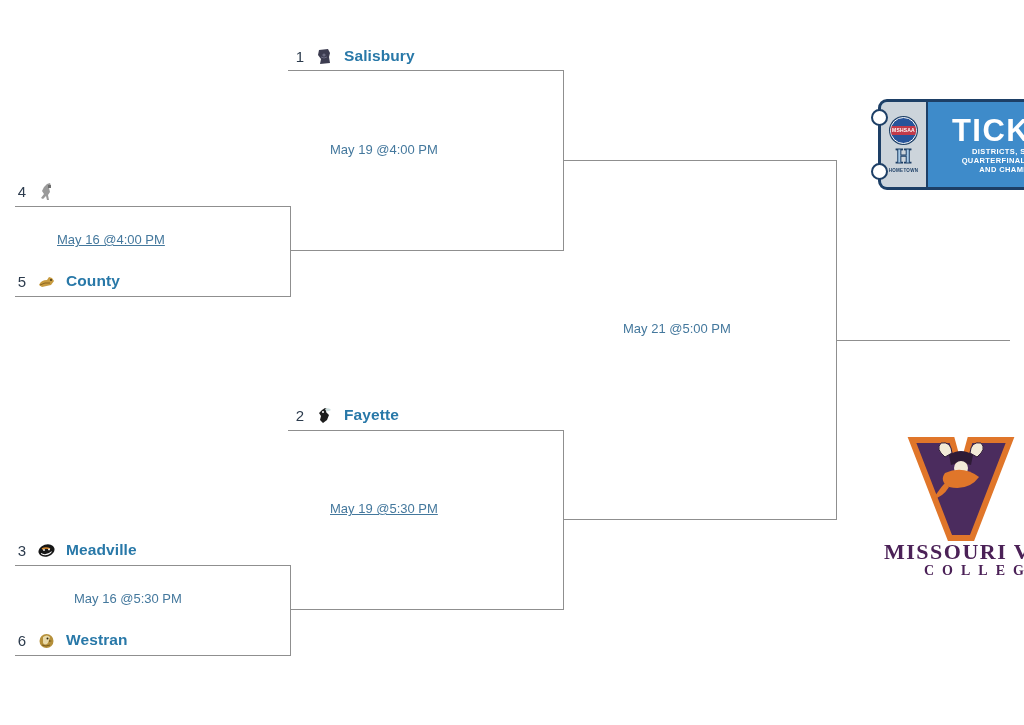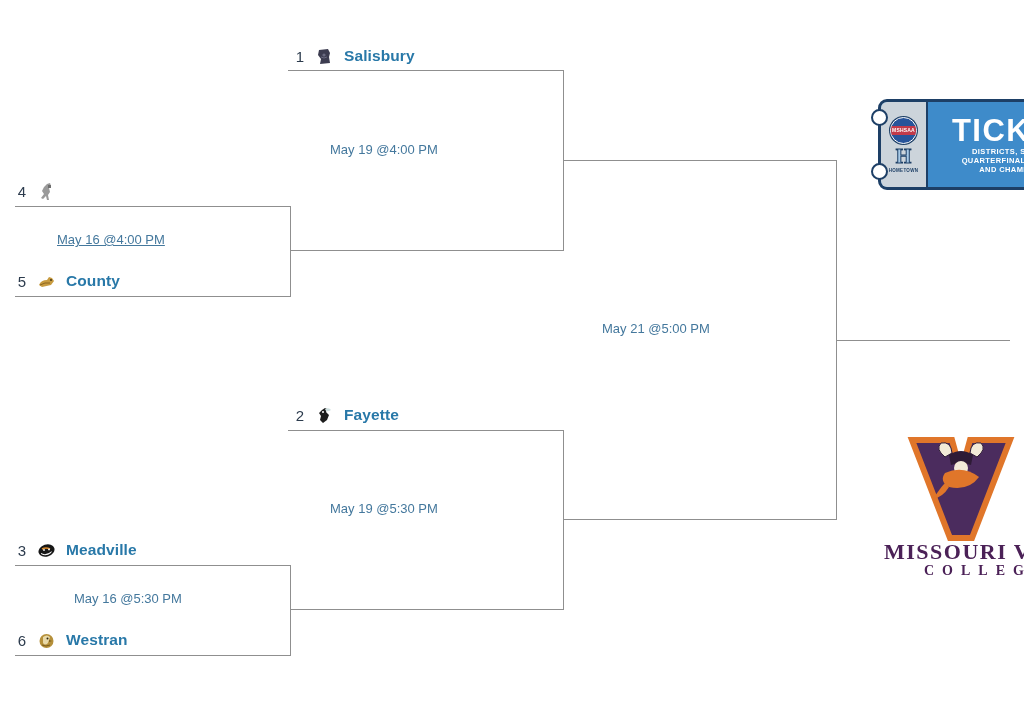--- a/index.html
+++ b/index.html
@@ -156,22 +156,22 @@
         <circle cx="10.5" cy="7.5" r="1" fill="#2e2510"></circle>
         <path d="M12,9 l3,1 -3,1 Z" fill="#7a5c1d"></path>
         <path d="M5,14 q4,2 8,0" stroke="#7a5c1d" stroke-width="1" fill="none"></path>
       </svg>
   </span>
   <span class="team-name">Westran</span>
 </div>
 
 <div class="date" style="left:330px;top:142px;">May 19 @4:00 PM</div>
 <div class="date" style="left:57px;top:232px;text-decoration:underline;">May 16 @4:00 PM</div>
-<div class="date" style="left:602px;top:321px;">May 21 @5:00 PM</div>
-<div class="date" style="left:330px;top:501px;">May 19 @5:30 PM</div>
+<div class="date" style="left:623px;top:321px;">May 21 @5:00 PM</div>
+<div class="date" style="left:330px;top:501px;text-decoration:underline;">May 19 @5:30 PM</div>
 <div class="date" style="left:74px;top:591px;">May 16 @5:30 PM</div>
 
 <div class="ticket">
   <div class="ticket-stub">
     <span class="notch top"></span>
     <span class="notch bottom"></span>
     <div class="mshsaa-circle">
       <div class="mshsaa-band">MSHSAA</div>
     </div>
     <div class="hometown-h">H</div>

